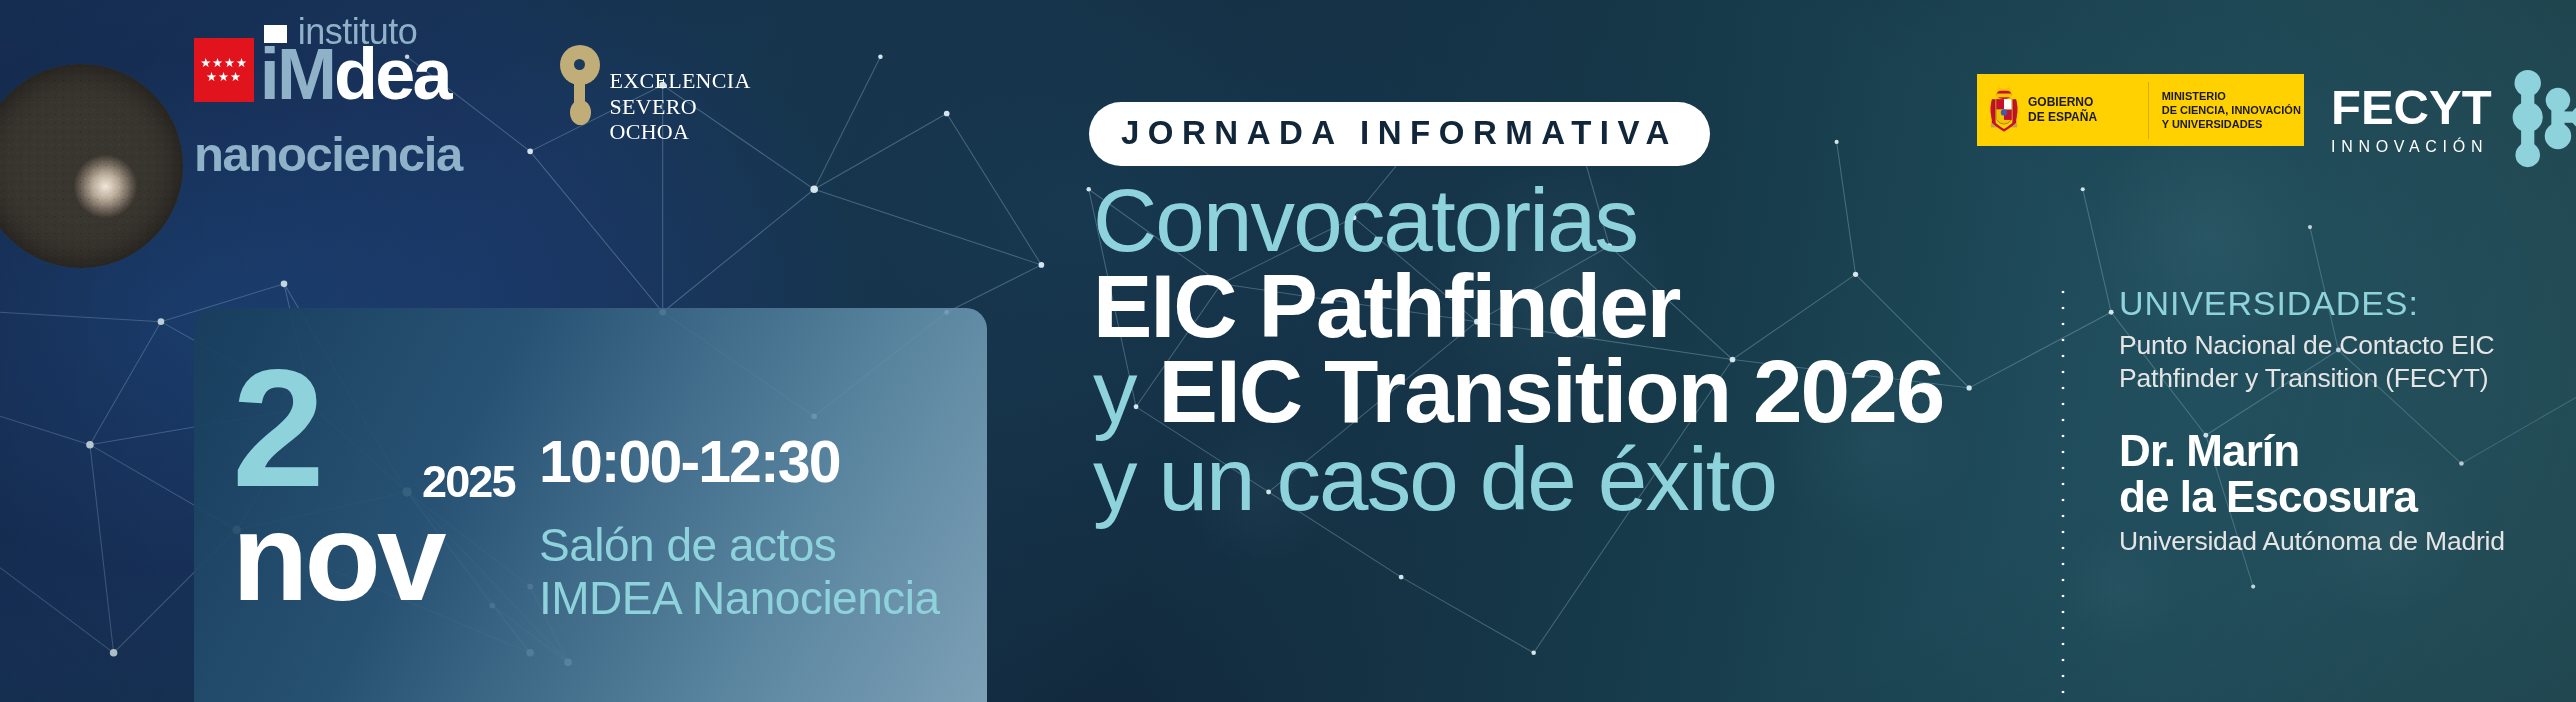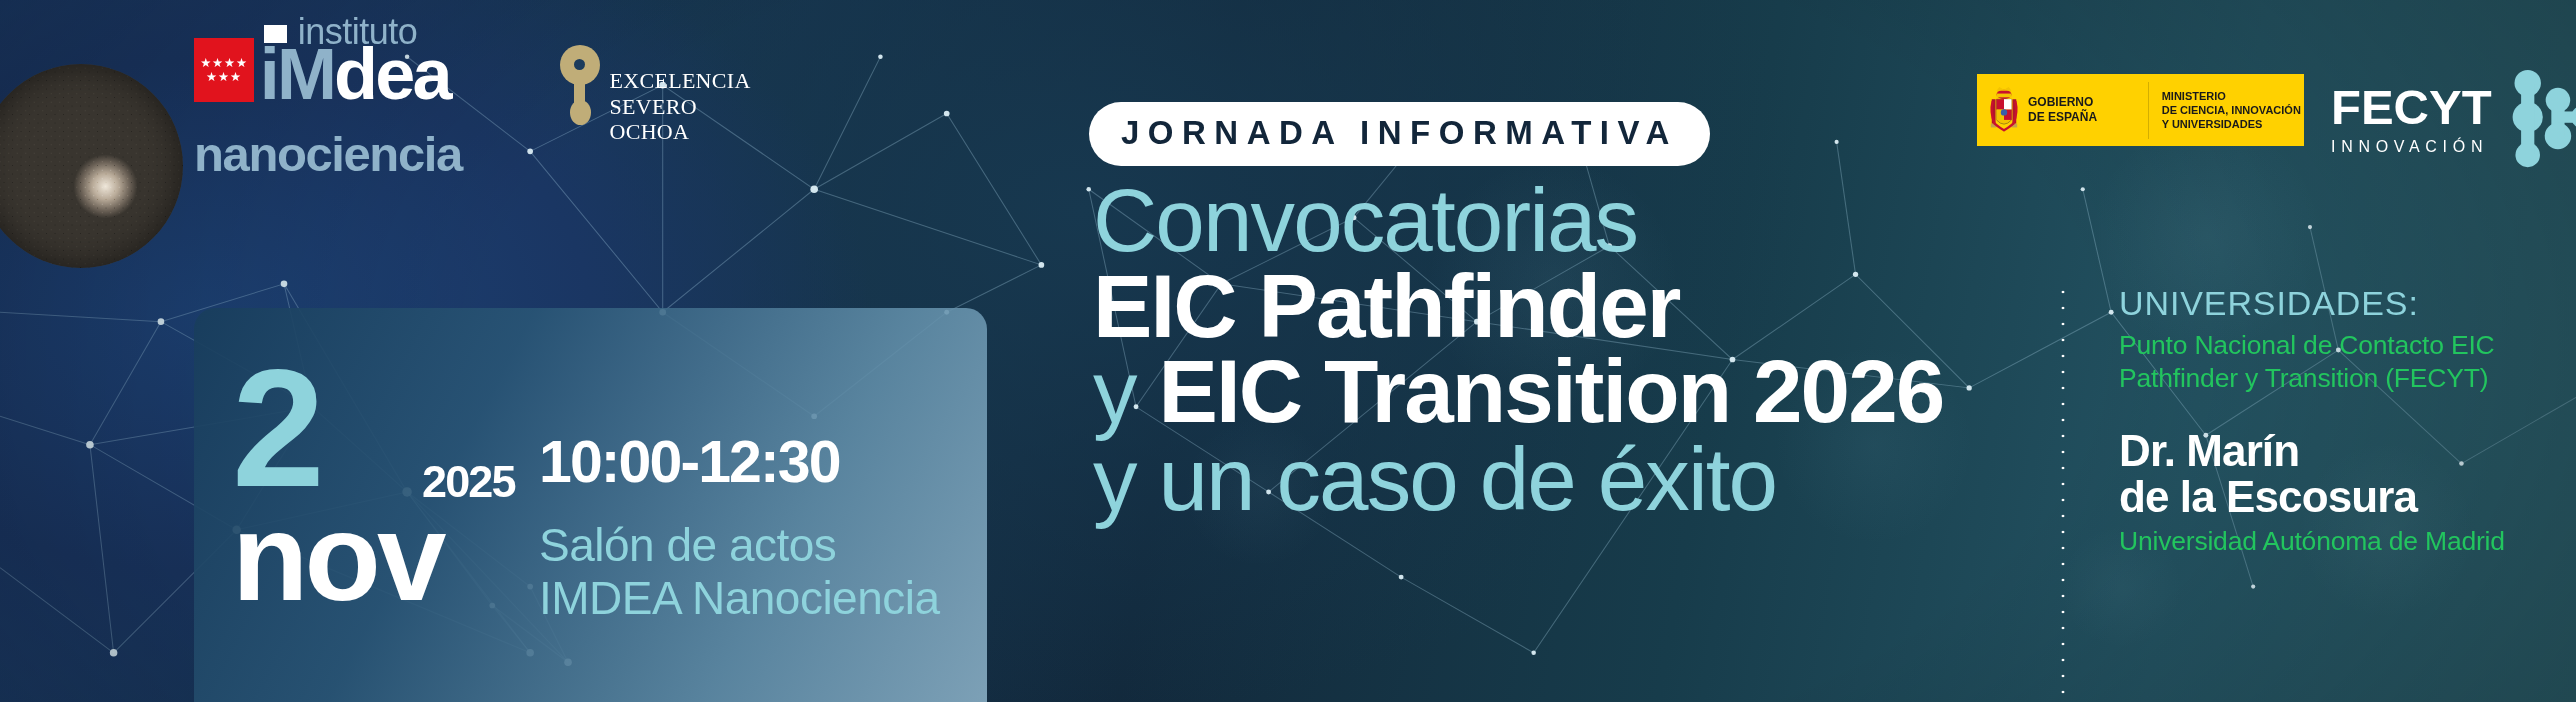--- a/index.html
+++ b/index.html
@@ -167,21 +167,21 @@
   .fecyt-mark{ position:relative; width:91px; height:102px; margin-left:11.4px; }
   
   .dotline{
     position:absolute; left:2060px; top:284px; width:5.7px; height:418px;
     background-image:radial-gradient(circle 2.8px, #ffffff 52%, rgba(255,255,255,0) 54%);
     background-size:5.7px 16px; background-repeat:repeat-y;
   }
   .participants{ position:absolute; left:2119px; top:284px; width:445px; }
   .p-title{ color:#8ed3dc; font-size:34px; font-weight:400; letter-spacing:0.9px; }
   .p-name{ color:#ffffff; font-size:44px; font-weight:700; letter-spacing:-0.9px; line-height:1.04; margin-top:8.5px; }
-  .p-role{ color:#22c55e; font-size:26.5px; font-weight:400; line-height:1.25; margin-top:5.7px; letter-spacing:-0.2px; }
+  .p-role{ color:#e5e5e5; font-size:26.5px; font-weight:400; line-height:1.25; margin-top:5.7px; letter-spacing:-0.2px; }
   .p-gap{ height:24.6px; }
 </style>
 </head>
 <body>
 
 <div id="banner">
 
   <div class="bg-base"></div>
 
   <svg class="net-svg" viewBox="0 0 2721 742" preserveAspectRatio="none">

